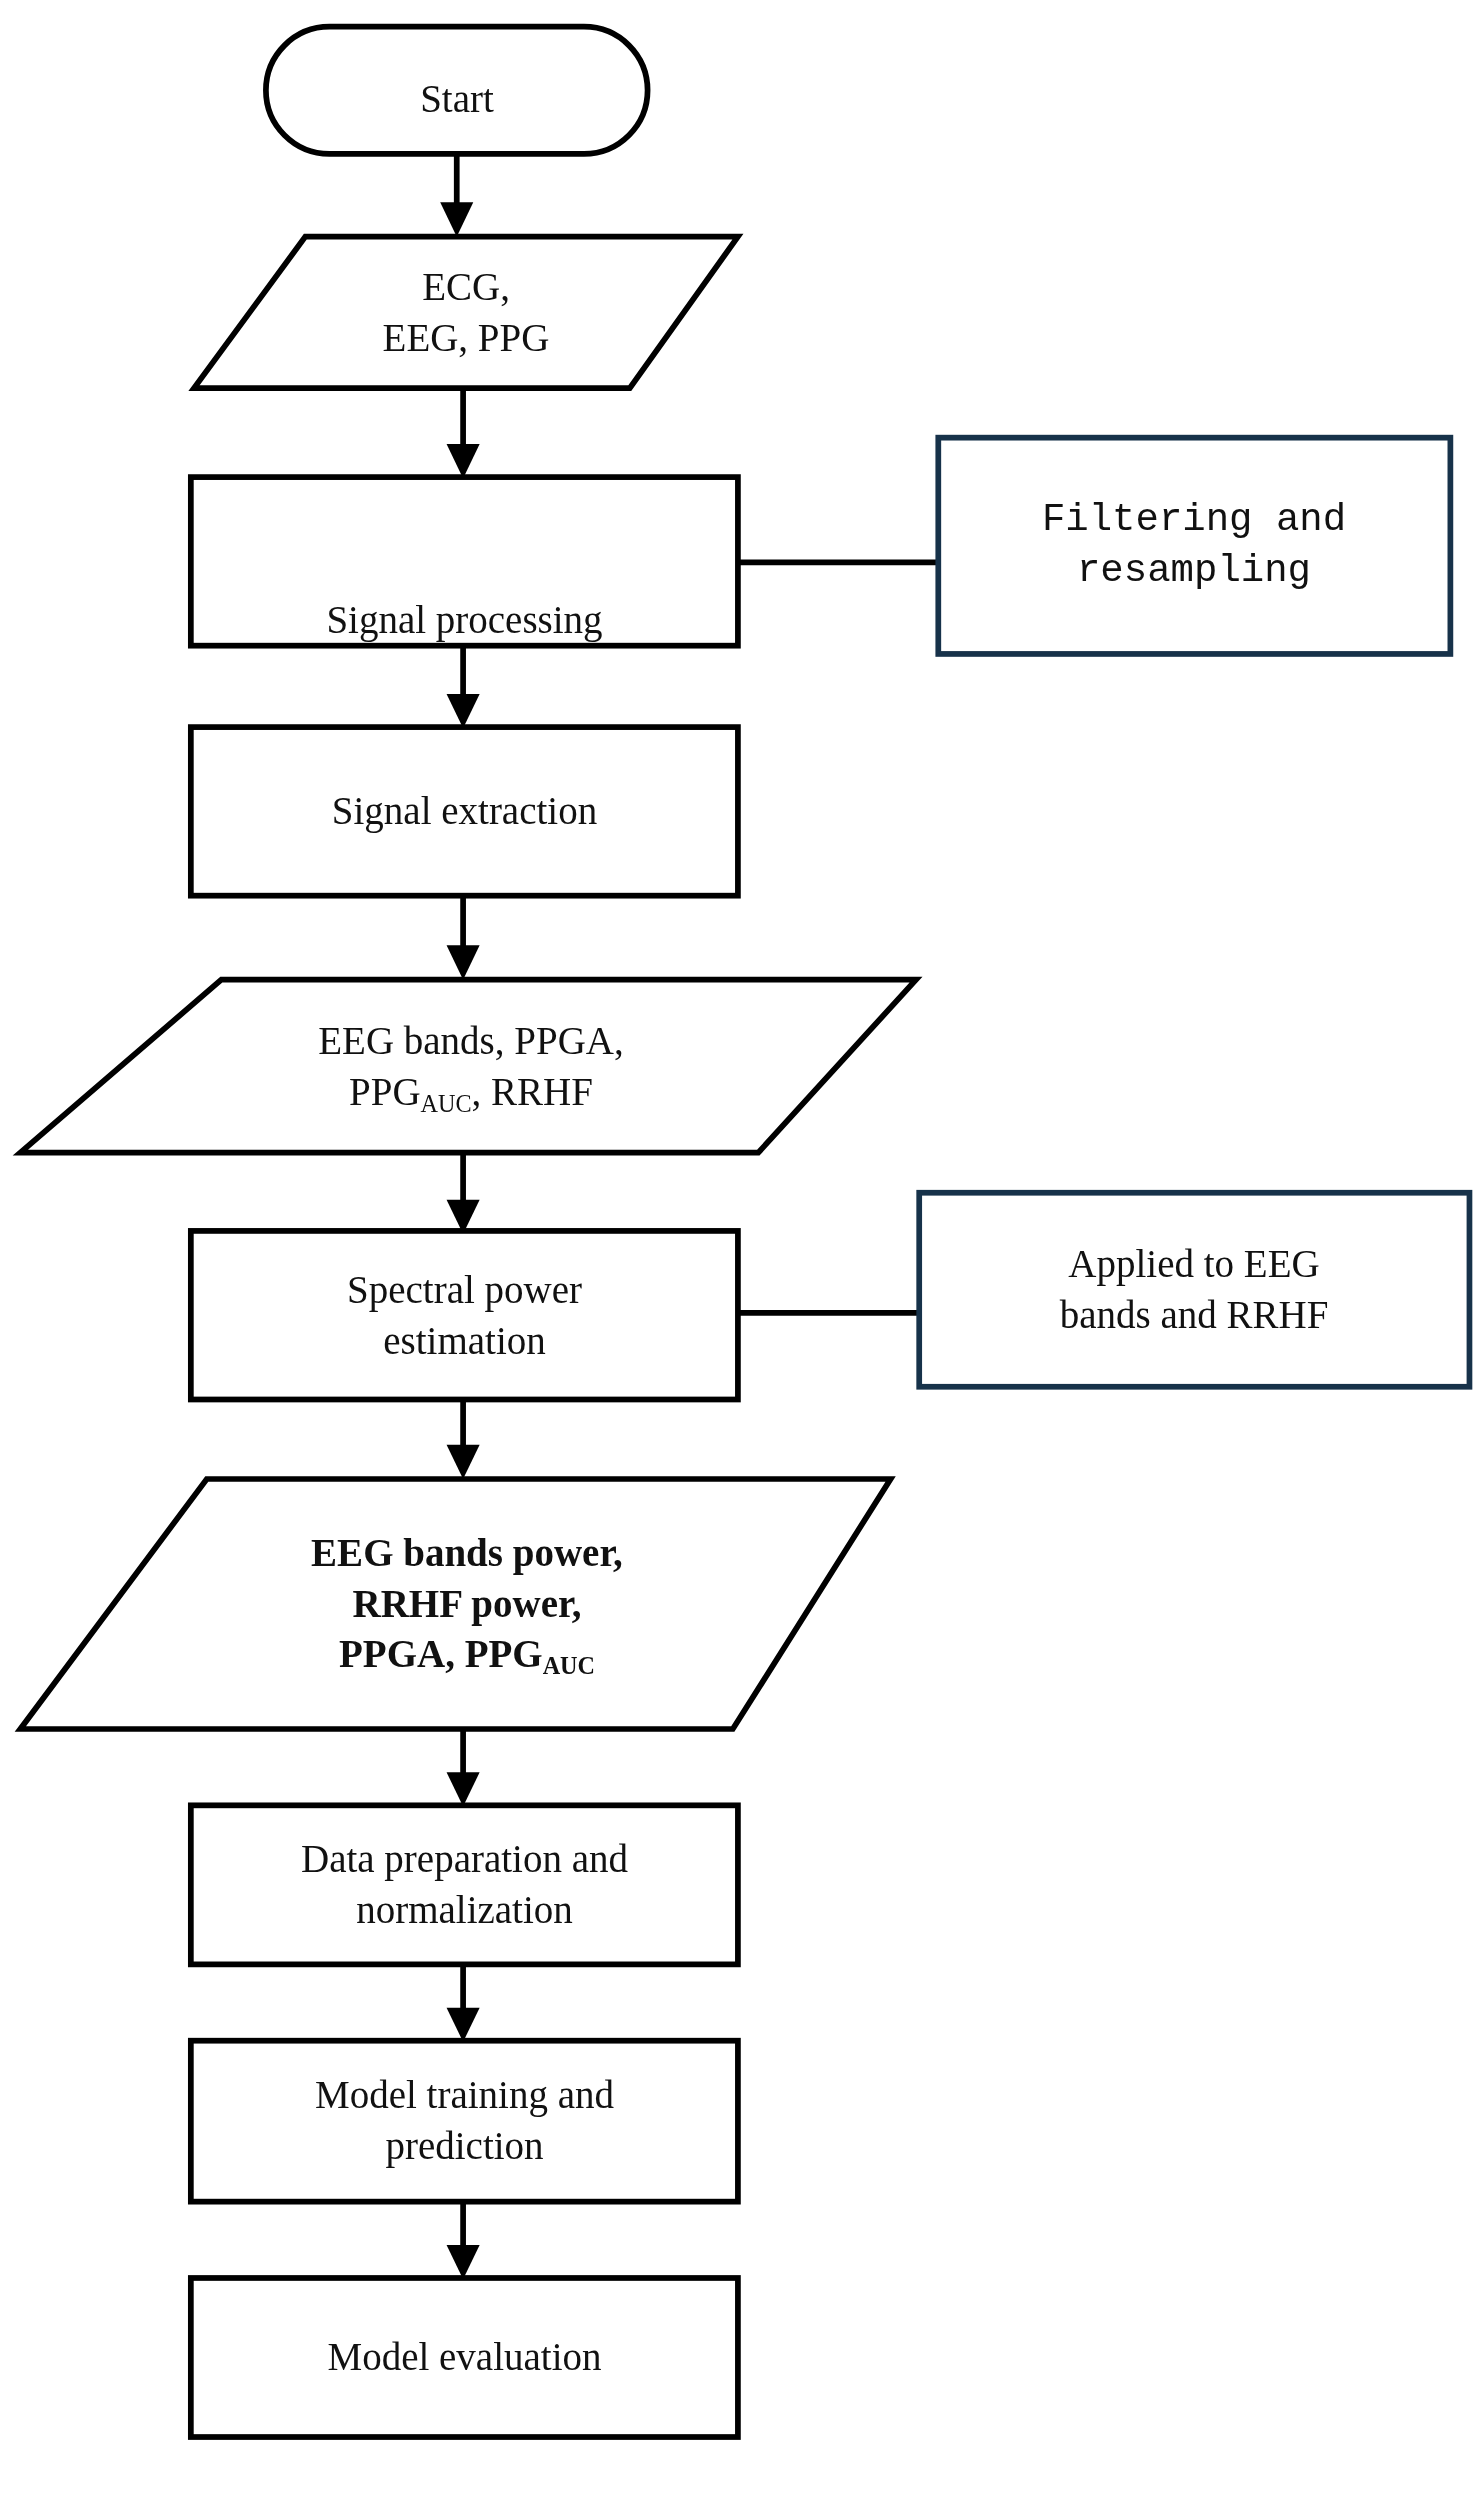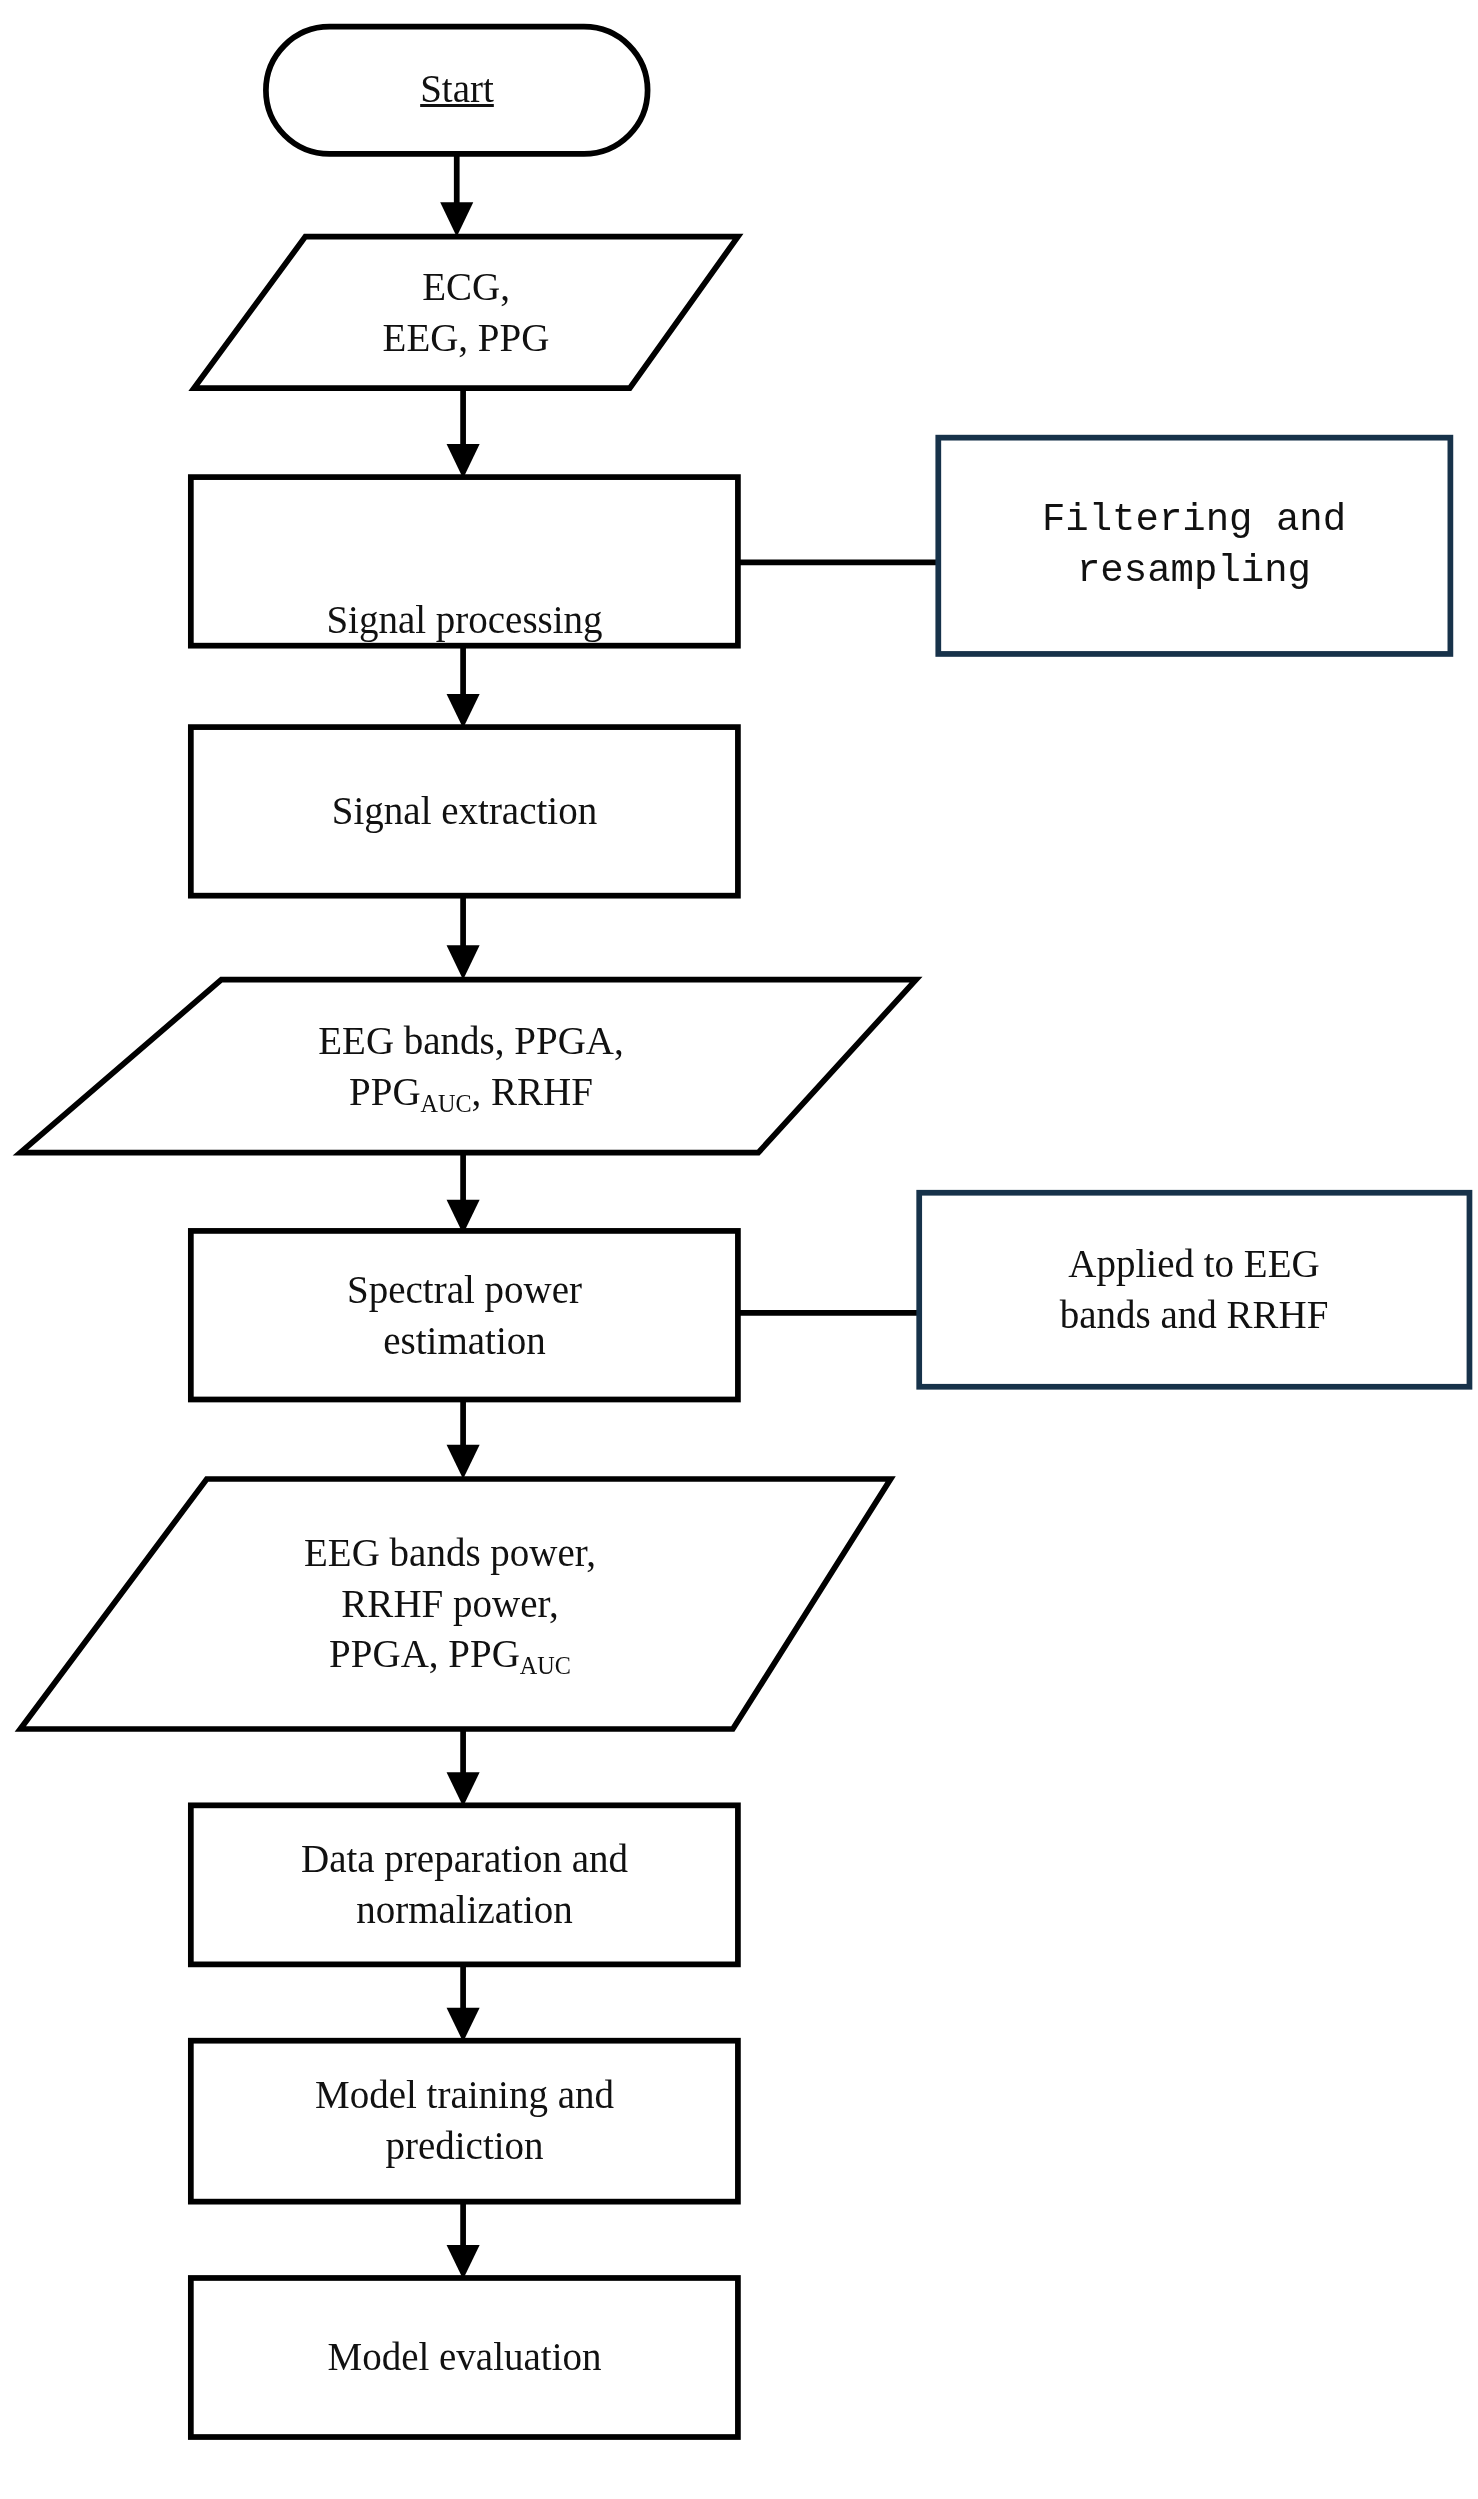--- a/index.html
+++ b/index.html
@@ -125,21 +125,21 @@
 
     <rect class="shape-outline" x="300" y="3208" width="860" height="253"></rect>
 
     <line class="connector" x1="728" y1="3461" x2="728" y2="3548"></line>
     <polygon class="arrowhead" points="728,3583 702,3529 754,3529"></polygon>
 
     <rect class="shape-outline" x="300" y="3581" width="860" height="250"></rect>
 
   </svg>
 
-  <div class="node-text" style="left:266px; top:26px; width:382px; height:127px;text-decoration:underline;">
+  <div class="node-text" style="left:266px; top:36px; width:382px; height:127px;">
     <span class="ln">Start</span>
   </div>
 
   <div class="node-text" style="left:194px; top:237px; width:544px; height:151px;">
     <span class="ln">ECG,</span>
     <span class="ln">EEG, PPG</span>
   </div>
 
   <div class="node-text" style="left:191px; top:477px; width:547px; height:169px;justify-content:flex-end;">
     <span class="ln">Signal processing</span>
@@ -162,21 +162,21 @@
   <div class="node-text" style="left:191px; top:1231px; width:547px; height:169px;">
     <span class="ln">Spectral power</span>
     <span class="ln">estimation</span>
   </div>
 
   <div class="node-text" style="left:919px; top:1193px; width:550px; height:194px;">
     <span class="ln">Applied to EEG</span>
     <span class="ln">bands and RRHF</span>
   </div>
 
-  <div class="node-text" style="left:113px; top:1479px; width:674px; height:250px;">
+  <div class="node-text" style="left:130px; top:1479px; width:674px; height:250px;font-weight:bold;">
     <span class="ln">EEG bands power,</span>
     <span class="ln">RRHF power,</span>
     <span class="ln">PPGA, PPG<sub>AUC</sub></span>
   </div>
 
   <div class="node-text" style="left:191px; top:1805px; width:547px; height:159px;">
     <span class="ln">Data preparation and</span>
     <span class="ln">normalization</span>
   </div>
 

